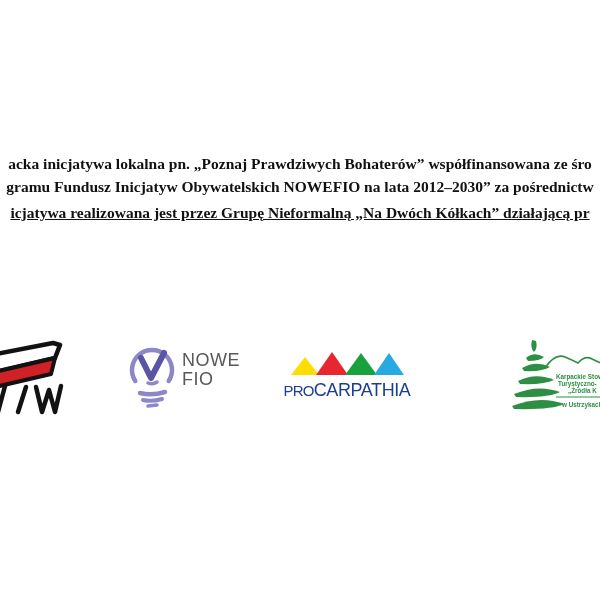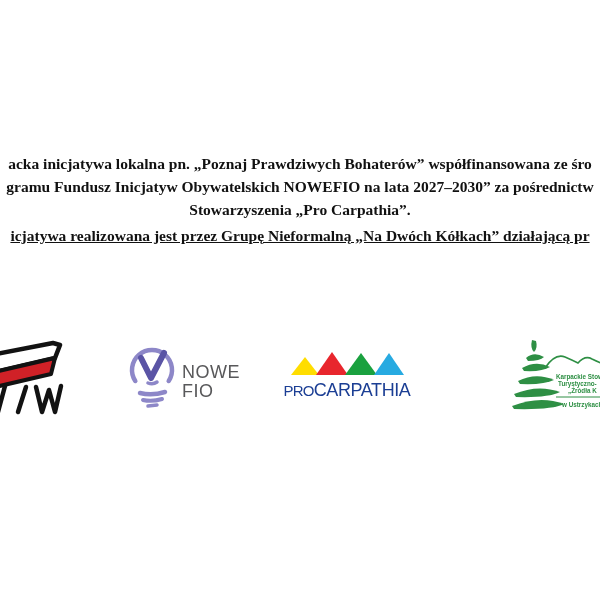--- a/index.html
+++ b/index.html
@@ -33,21 +33,20 @@
 
   
   .fio-bulb-svg { position: absolute; left: 126px; top: 342px; }
   .fio-text {
     position: absolute; left: 182px; top: 351px;
     font-family: "Liberation Sans", sans-serif;
     font-size: 18px; font-weight: 500;
     letter-spacing: 0.5px;
     color: #58585a;
     line-height: 19px;
-    margin-top: 12px;
   }
 
   
   .procarpathia { position: absolute; left: 286px; top: 351px; width: 122px; }
   .procarpathia-text {
     display: flex; justify-content: center; align-items: baseline;
     font-family: "Liberation Sans", sans-serif;
     color: #1b3e94;
     margin-top: 0px;
     white-space: nowrap;
@@ -61,22 +60,21 @@
     font-family: "Liberation Sans", sans-serif;
     font-weight: bold;
   }
 </style>
 </head>
 <body>
 
 <div class="text-block">
   <div>
     <div class="line">acka inicjatywa lokalna pn. „Poznaj Prawdziwych Bohaterów” współfinansowana ze śro</div>
-    <div class="line">gramu Fundusz Inicjatyw Obywatelskich NOWEFIO na lata 2027–2030” za pośrednictw</div>
-    <div class="line">Stowarzyszenia „Pro Carpathia”.</div>
+    <div class="line">gramu Fundusz Inicjatyw Obywatelskich NOWEFIO na lata 2012–2030” za pośrednictw</div>
   </div>
   <div class="para-2">
     <div class="line">icjatywa realizowana jest przez Grupę Nieformalną „Na Dwóch Kółkach” działającą pr</div>
   </div>
 </div>
 
 <svg class="niw-svg" width="160" height="86" viewBox="0 0 160 86">
   <g>
     <polygon points="8,36 148,9 155,11 150,24 4,58" stroke="#121212" stroke-width="4.5" stroke-linejoin="round" fill="#ffffff"></polygon>
     <polygon points="4,58 150,24 146,40 0,74" stroke="#121212" stroke-width="4" stroke-linejoin="round" fill="#d02127"></polygon>

